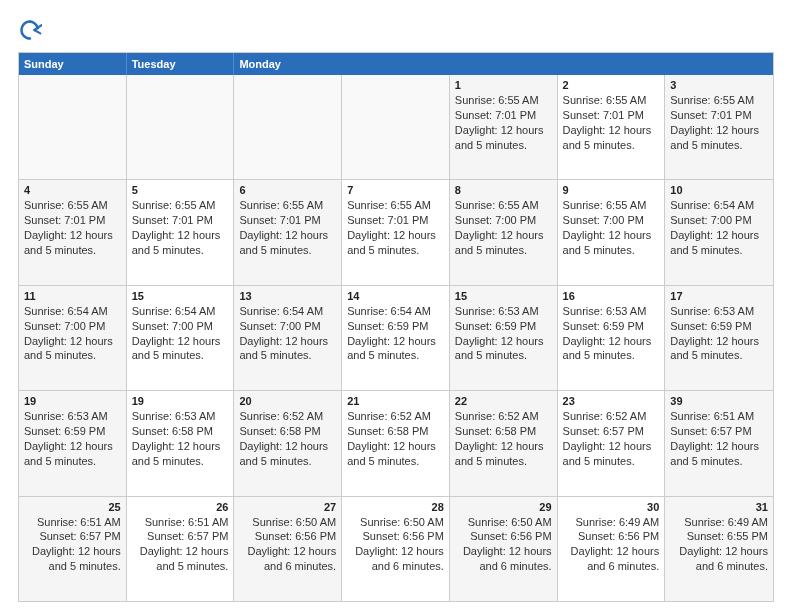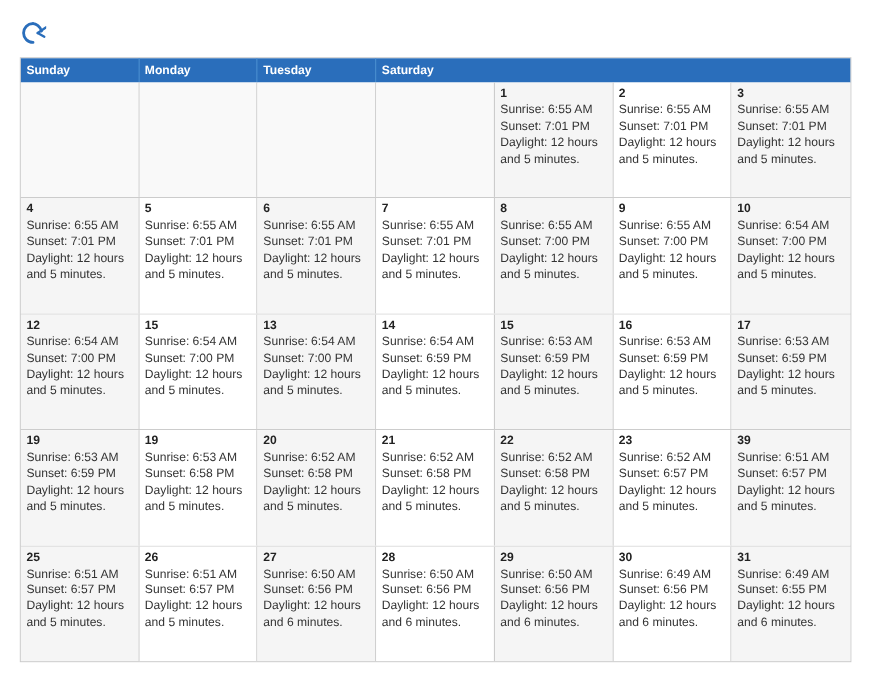--- a/index.html
+++ b/index.html
@@ -69,21 +69,21 @@
       flex: 1;
       display: flex;
       flex-direction: column;
     }
     .cal-week {
       display: grid;
       grid-template-columns: repeat(7, 1fr);
       flex: 1;
       border-bottom: 1px solid #ccc;
     }
-    .cal-week:last-child { border-bottom: none; }
+    .cal-week:last-child { border-bottom: none; text-align: right; }
     .cal-cell {
       border-right: 1px solid #ccc;
       padding: 4px 5px;
       font-size: 9.2px;
       color: #333;
       background: #fff;
       vertical-align: top;
       min-height: 0;
       overflow: hidden;
     }
@@ -122,23 +122,22 @@
     <div class="title-block">
       <div class="title-month"></div>
       <div class="title-location"></div>
     </div>
   </div>
 
   <div class="calendar">
     <div class="cal-header-row">
 
     <div class="cal-header-cell">Sunday</div>
+        <div class="cal-header-cell">Tuesday</div>
         <div class="cal-header-cell">Monday</div>
-        <div class="cal-header-cell">Tuesday</div>
-        <div class="cal-header-cell">Saturday</div>
       </div>
     <div class="cal-body">
 
     <div class="cal-week">
           <div class="cal-cell empty"></div>
           <div class="cal-cell empty"></div>
           <div class="cal-cell empty"></div>
           <div class="cal-cell empty"></div>
           <div class="cal-cell alt">
             <span class="day-num">1</span>
@@ -208,21 +207,21 @@
           <div class="cal-cell alt">
             <span class="day-num">10</span>
             <div class="day-info" style="white-space: pre-line;">Sunrise: 6:54 AM
 Sunset: 7:00 PM
 Daylight: 12 hours
 and 5 minutes.</div>
           </div>
         </div>
         <div class="cal-week">
           <div class="cal-cell alt">
-            <span class="day-num">12</span>
+            <span class="day-num">11</span>
             <div class="day-info" style="white-space: pre-line;">Sunrise: 6:54 AM
 Sunset: 7:00 PM
 Daylight: 12 hours
 and 5 minutes.</div>
           </div>
           <div class="cal-cell">
             <span class="day-num">15</span>
             <div class="day-info" style="white-space: pre-line;">Sunrise: 6:54 AM
 Sunset: 7:00 PM
 Daylight: 12 hours

